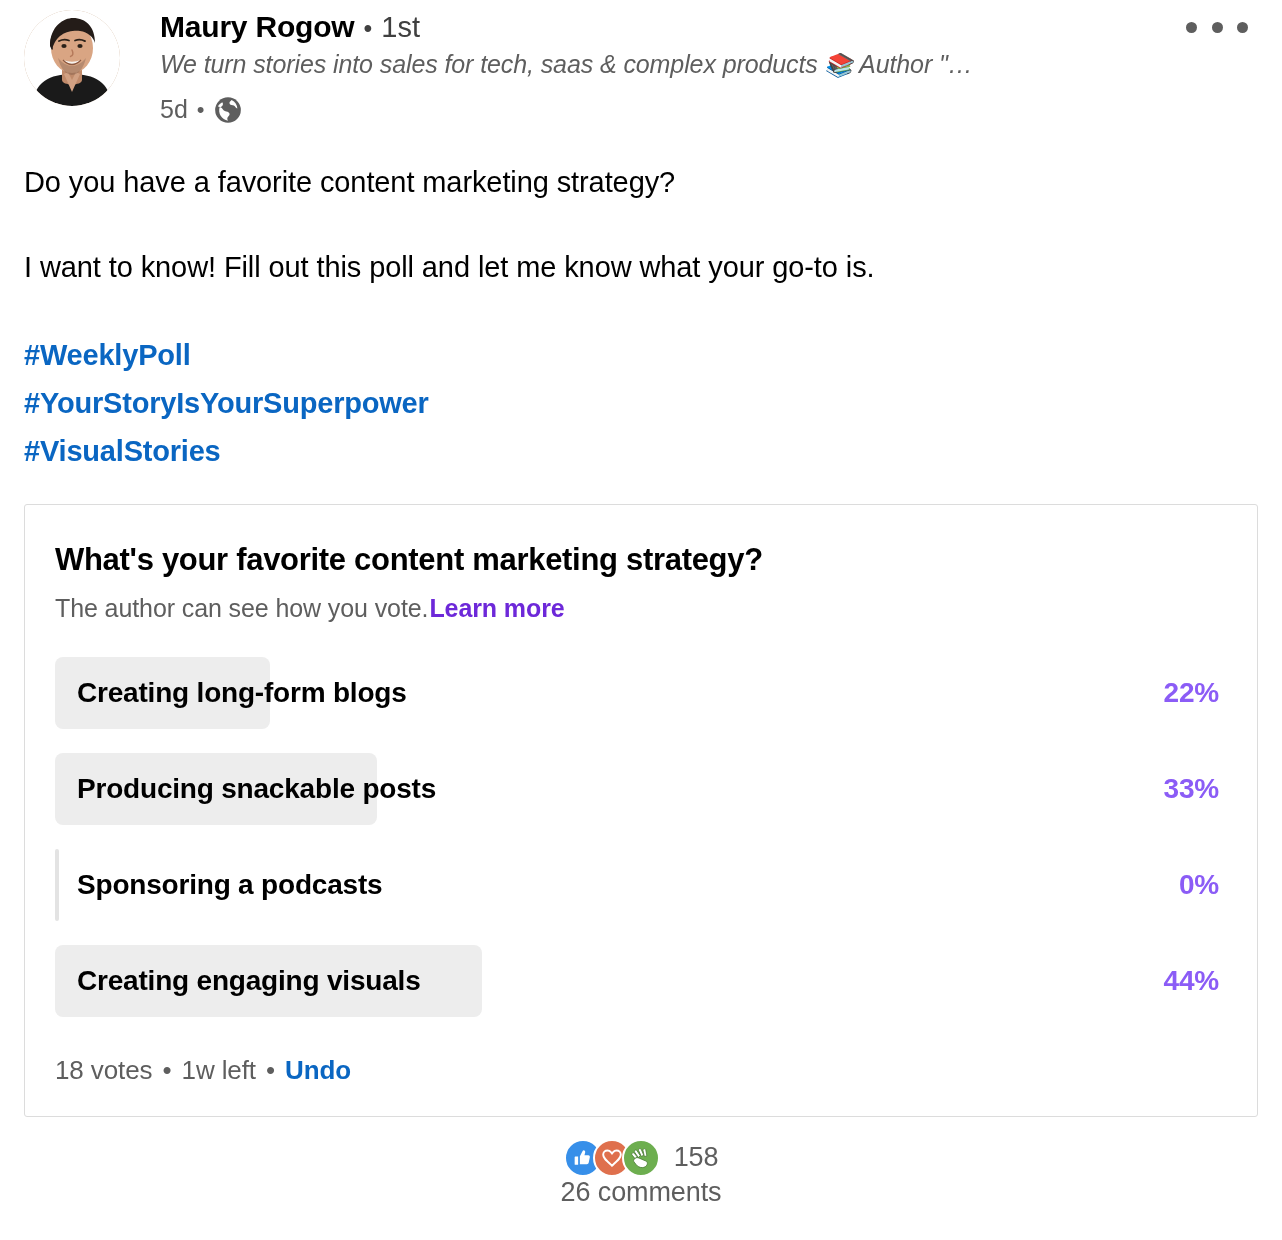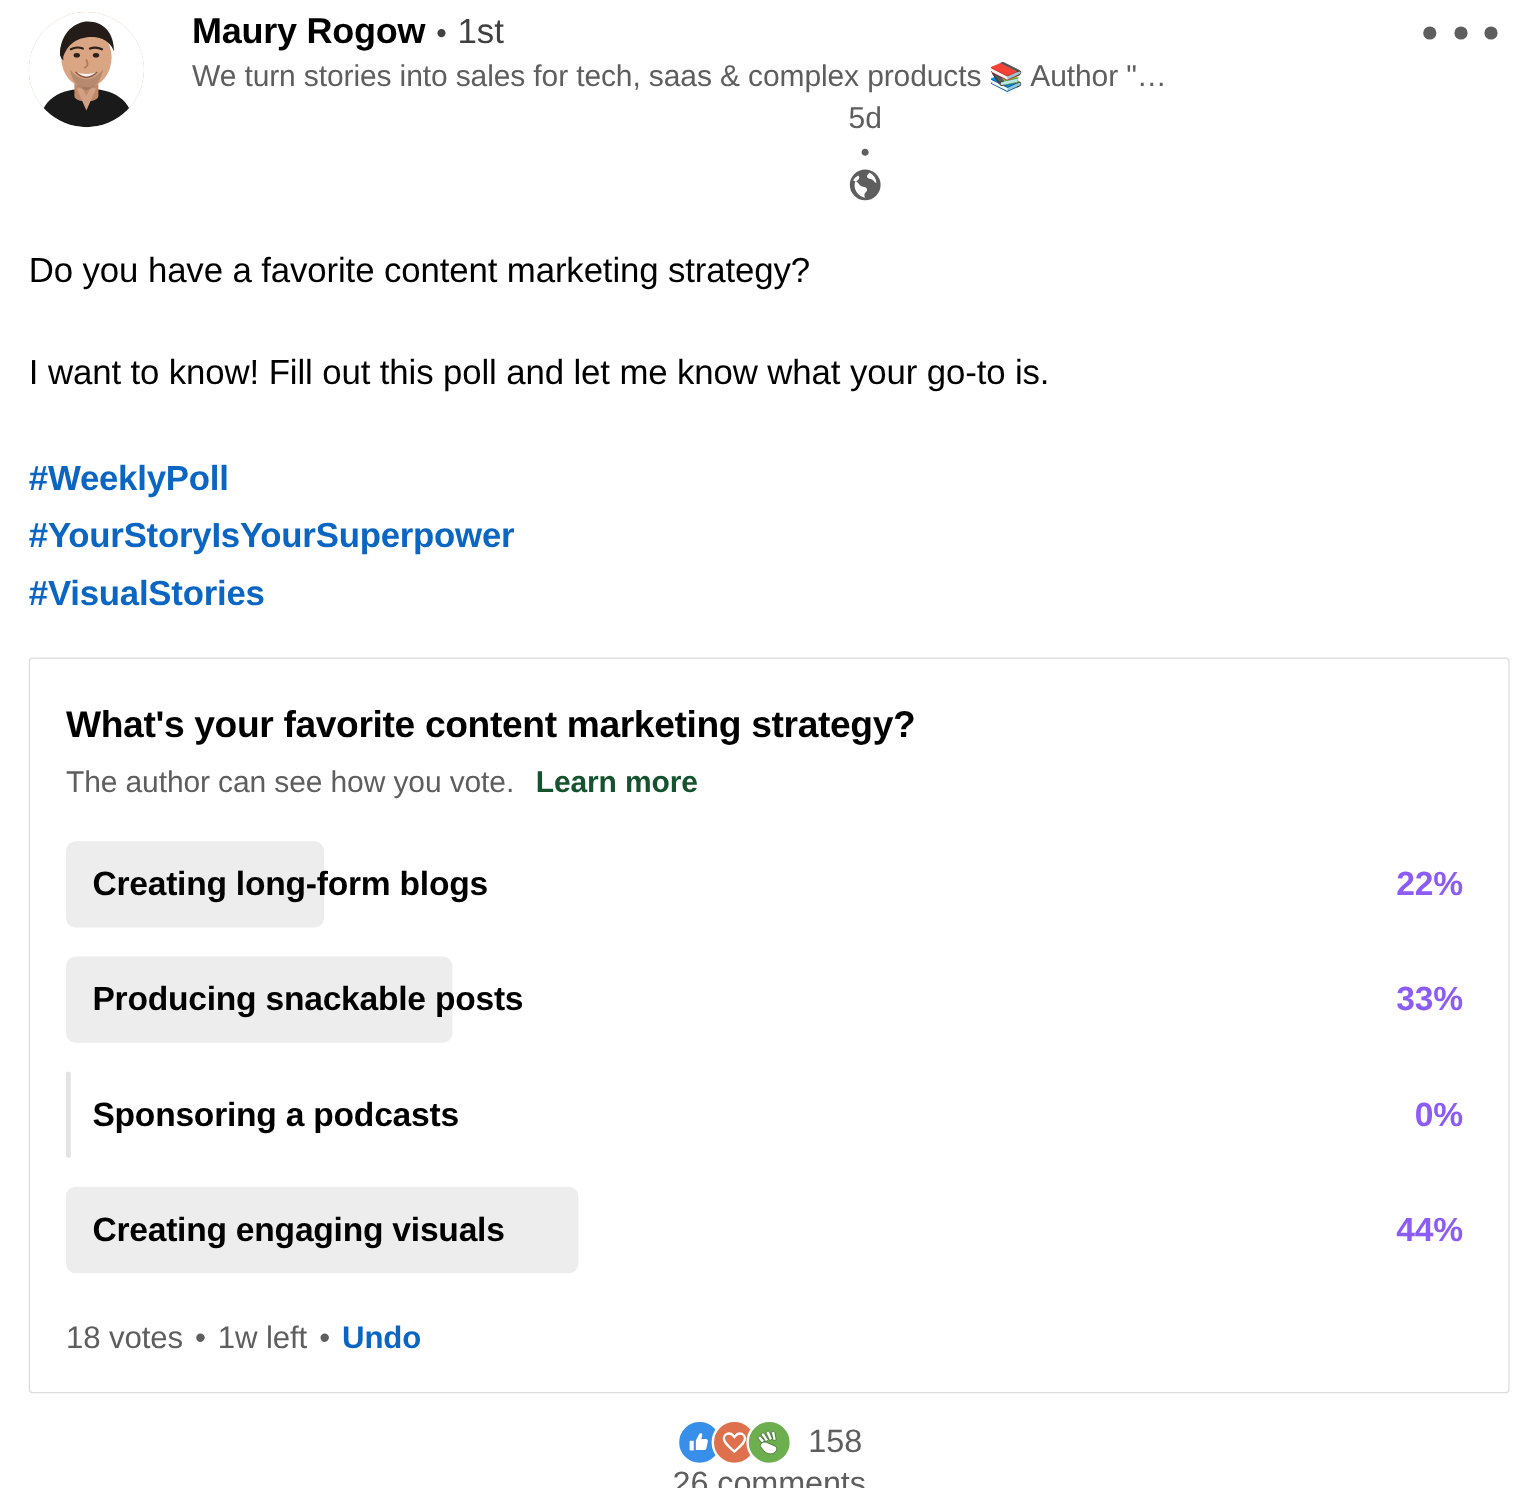--- a/index.html
+++ b/index.html
@@ -65,27 +65,27 @@
     color: #404040;
     font-weight: 400;
   }
   .headline {
     font-size: 25px;
     color: #5e5e5e;
     margin-top: 6px;
     white-space: nowrap;
     overflow: hidden;
     letter-spacing: -0.1px;
+    font-style: italic;
   }
   .headline .emoji { font-size: 23px; }
   .meta-line {
     display: flex;
     align-items: center;
-    margin-top: 6px;
-    flex-direction: column;
+    margin-top: 16px;
   }
   .time-ago {
     font-size: 25px;
     color: #5e5e5e;
   }
   .meta-dot {
     color: #5e5e5e;
     font-size: 22px;
     margin: 0 9px;
   }
@@ -150,25 +150,25 @@
     letter-spacing: -0.3px;
     line-height: 1.2;
   }
   .poll-subtitle {
     margin-top: 16px;
     font-size: 25px;
     color: #5e5e5e;
     letter-spacing: -0.1px;
   }
   .learn-more {
-    color: #14532d;
+    color: #6d28d9;
     font-weight: 700;
     cursor: pointer;
     text-decoration: none;
-    margin-left: 18px;
+    margin-left: 1px;
   }
 
   .poll-options { margin-top: 34px; }
   .poll-option {
     position: relative;
     height: 72px;
     margin-bottom: 24px;
     display: flex;
     align-items: center;
     cursor: pointer;

